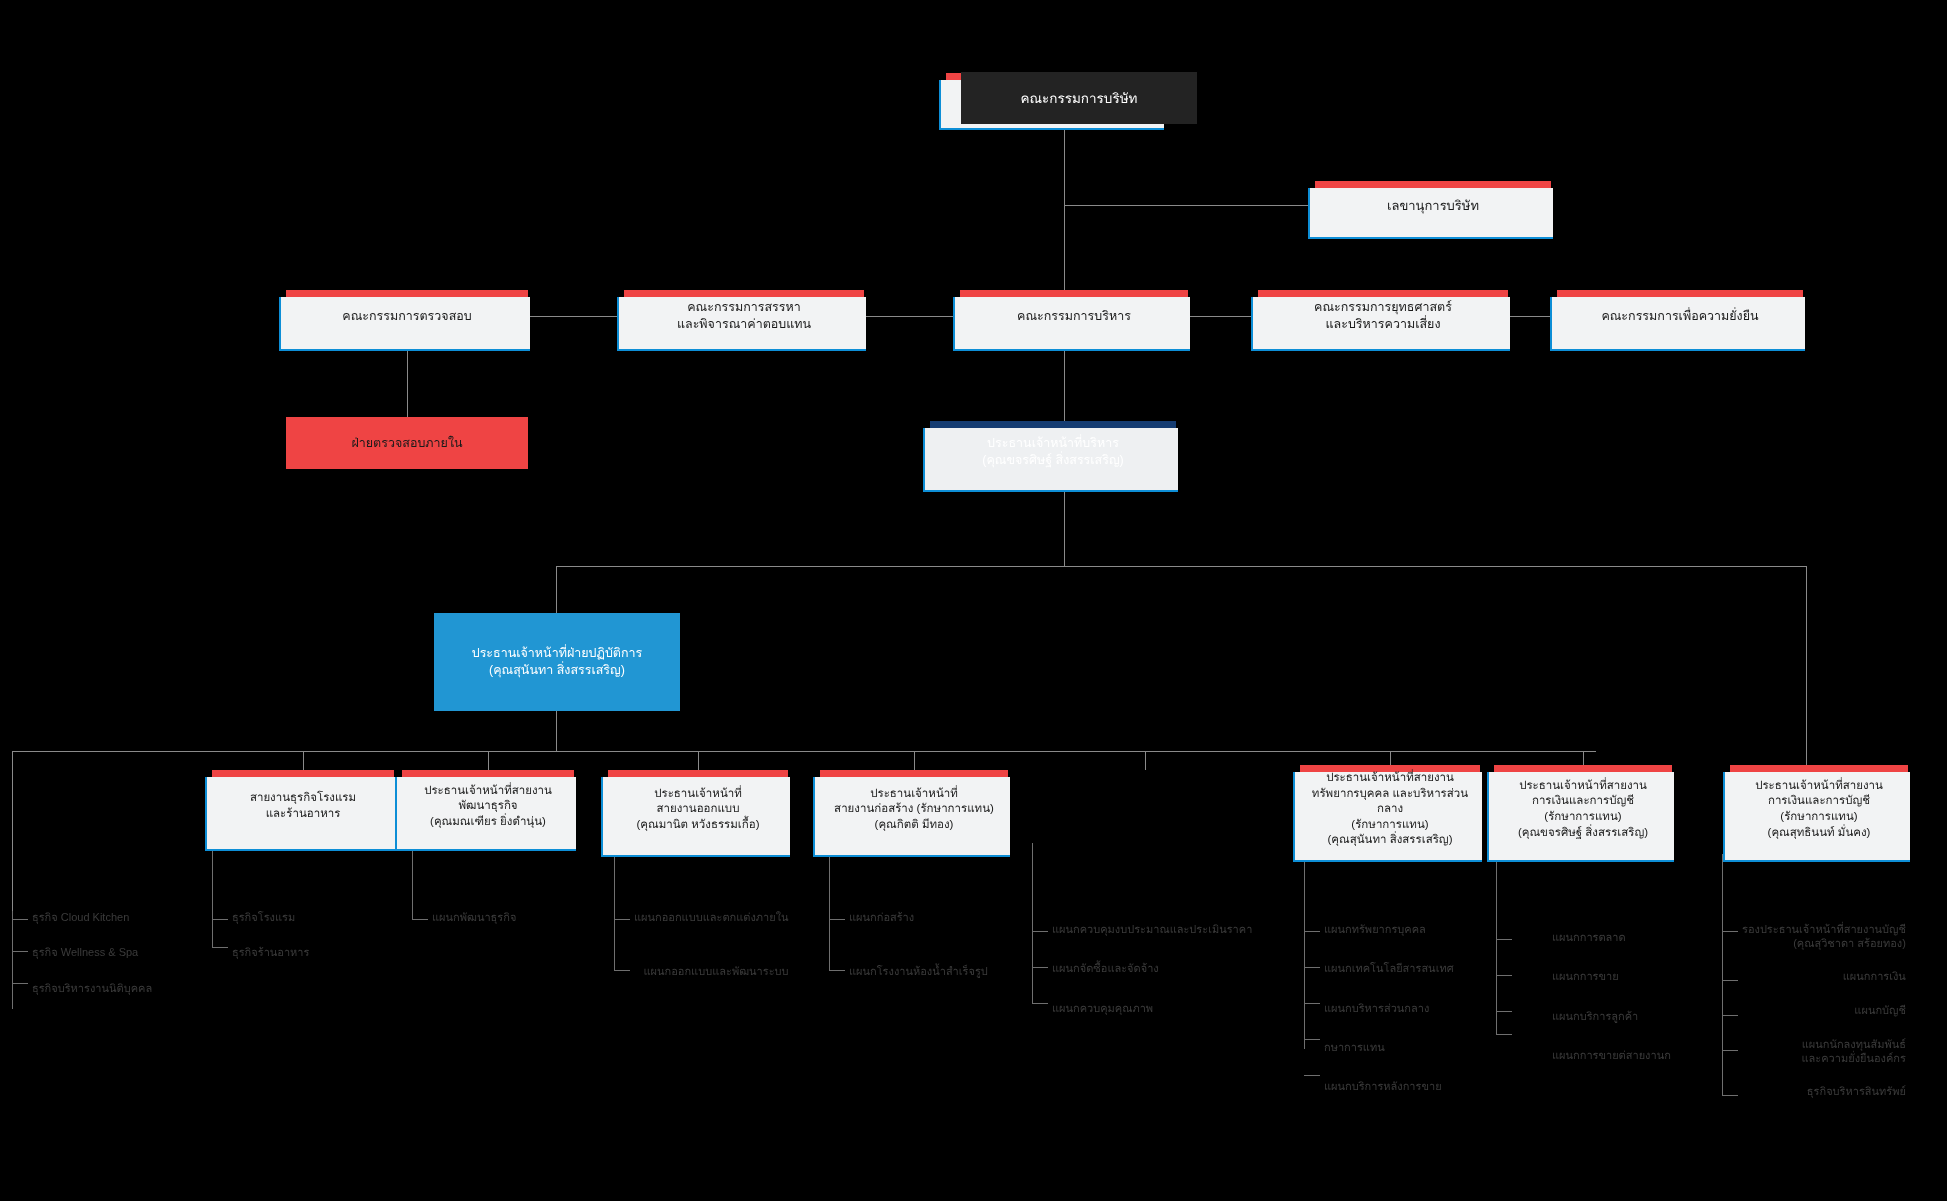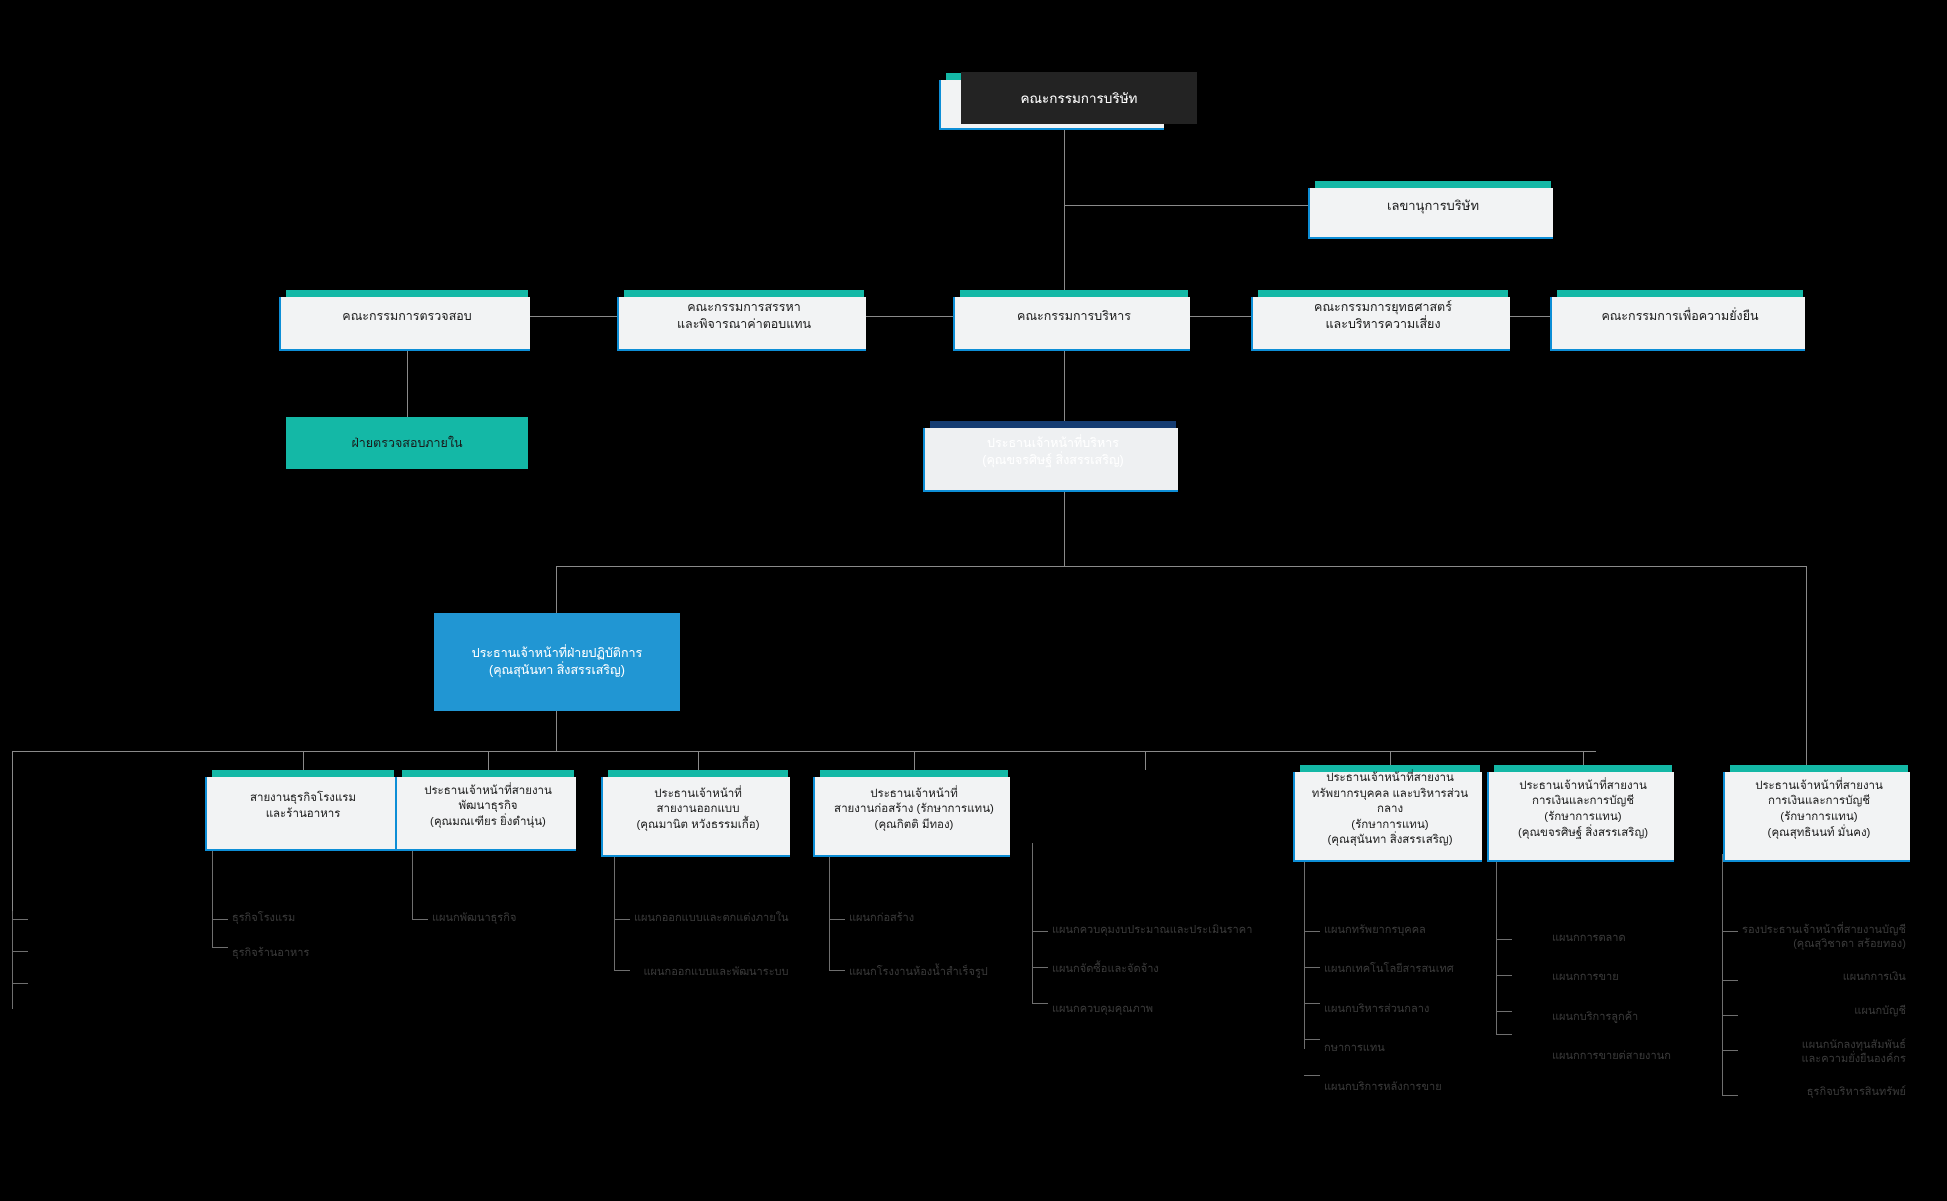--- a/index.html
+++ b/index.html
@@ -27,21 +27,21 @@
   .ln.v { width: 1px; }
   .ln.sub { background: #6f6f6f; }
 
   
   .node {
     position: absolute;
     display: flex;
     align-items: center;
     justify-content: center;
     text-align: center;
-    background: #14b8a6;
+    background: #ef4444;
     color: #1a1a1a;
     line-height: 1.35;
     padding: 6px 8px;
     z-index: 5;
   }
   
   .node.shadow::after {
     content: "";
     position: absolute;
     left: -7px;
@@ -375,20 +375,31 @@
 
   <div class="node shadow division" id="d-fin2">
     <span class="lines">
       <span class="l">ประธานเจ้าหน้าที่สายงาน</span>
       <span class="l">การเงินและการบัญชี</span>
       <span class="l">(รักษาการแทน)</span>
       <span class="l">(คุณสุทธินนท์ มั่นคง)</span>
     </span>
   </div>
 
+  <div class="sublist" id="sl-hotel">
+    <div class="item">
+        <span class="t">ธุรกิจ Cloud Kitchen</span>
+      </div>
+    <div class="item">
+        <span class="t">ธุรกิจ Wellness &amp; Spa</span>
+      </div>
+    <div class="item">
+        <span class="t">ธุรกิจบริหารงานนิติบุคคล</span>
+      </div>
+  </div>
 
   <div class="sublist" id="sl-resto">
     <div class="item">
         <span class="t">ธุรกิจโรงแรม</span>
       </div>
     <div class="item">
         <span class="t">ธุรกิจร้านอาหาร</span>
       </div>
   </div>
 

